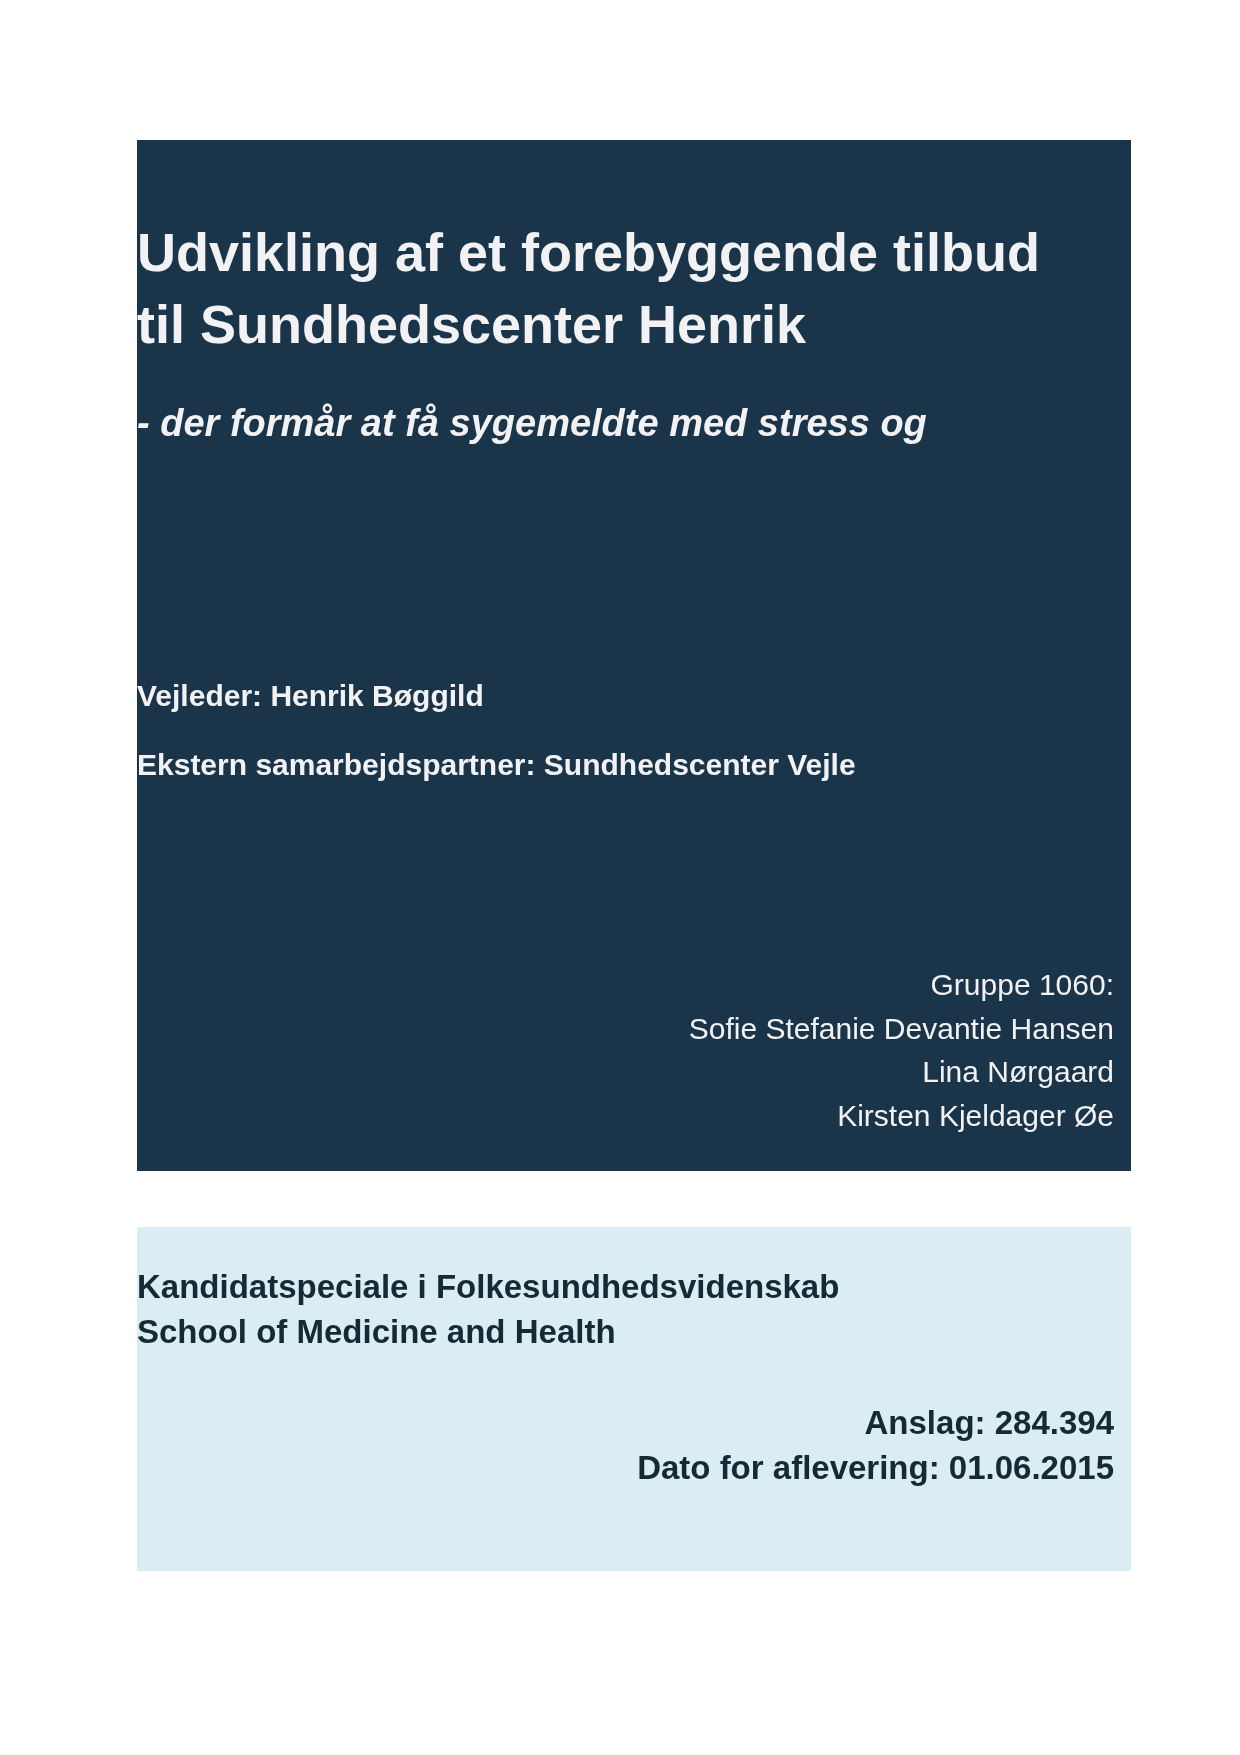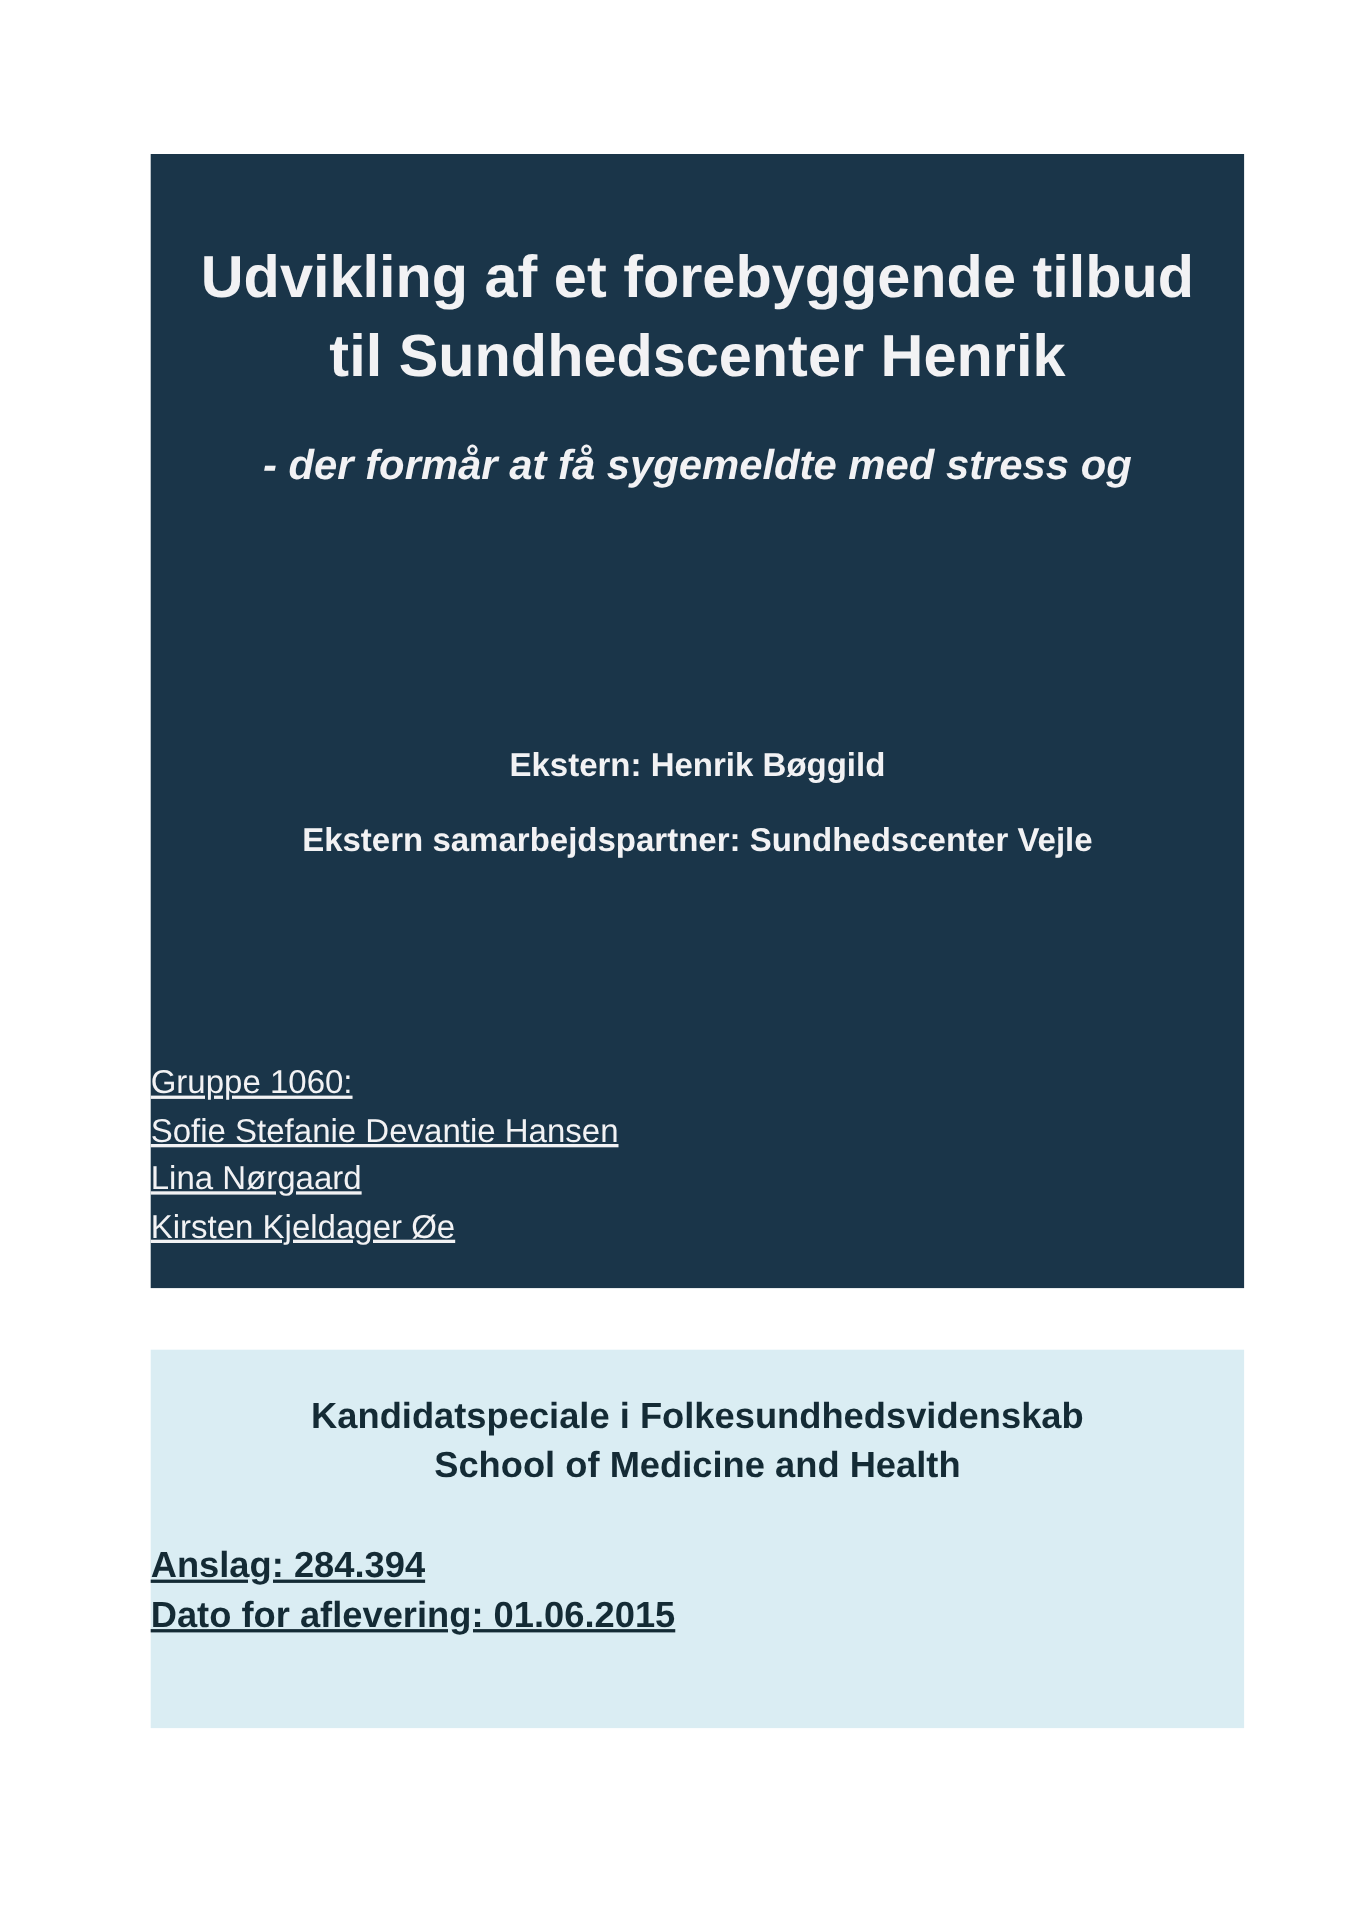--- a/index.html
+++ b/index.html
@@ -10,22 +10,22 @@
   }
   .dark-box {
     position: absolute; left: 137px; top: 140px; width: 994px; height: 1031px;
     background: #1a3549;
   }
   .light-box {
     position: absolute; left: 137px; top: 1227px; width: 994px; height: 344px;
     background: #daedf3;
   }
   .line { position: absolute; left: 0; width: 994px; white-space: nowrap; }
-  .center { text-align: center; }
-  .right { width: 977px; text-decoration: underline; }
+  .center { text-align: left; }
+  .right { text-align: right; width: 977px; }
   .title {
     top: 76px; font-size: 54px; line-height: 72px; font-weight: bold; color: #f2f2f4;
   }
   .subtitle {
     top: 261px; font-size: 38px; line-height: 45px; font-weight: bold; font-style: italic; color: #f2f2f4;
   }
   .advisor {
     font-size: 30px; line-height: 40px; font-weight: bold; color: #f2f2f4;
   }
   .group {
@@ -45,21 +45,21 @@
 <div class="dark-box">
   <div class="line center title">
     <div>Udvikling af et forebyggende tilbud</div>
     <div>til Sundhedscenter Henrik</div>
   </div>
 
   <div class="line center subtitle">
     <div>- der formår at få sygemeldte med stress og</div>
   </div>
 
-  <div class="line center advisor" style="top:536px;">Ekstern: Henrik Bøggild</div>
+  <div class="line center advisor" style="top:536px;">Vejleder: Henrik Bøggild</div>
   <div class="line center advisor" style="top:605px;">Ekstern samarbejdspartner: Sundhedscenter Vejle</div>
 
   <div class="line right group">
     <div>Gruppe 1060:</div>
     <div>Sofie Stefanie Devantie Hansen</div>
     <div>Lina Nørgaard</div>
     <div>Kirsten Kjeldager Øe</div>
   </div>
 </div>
 

